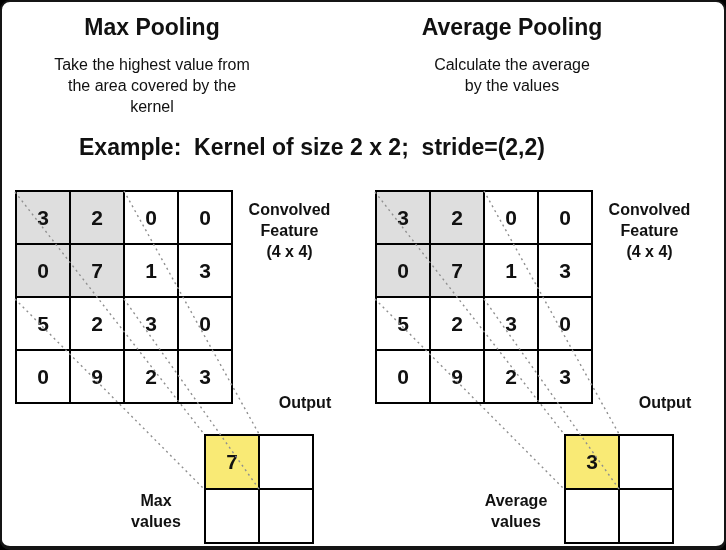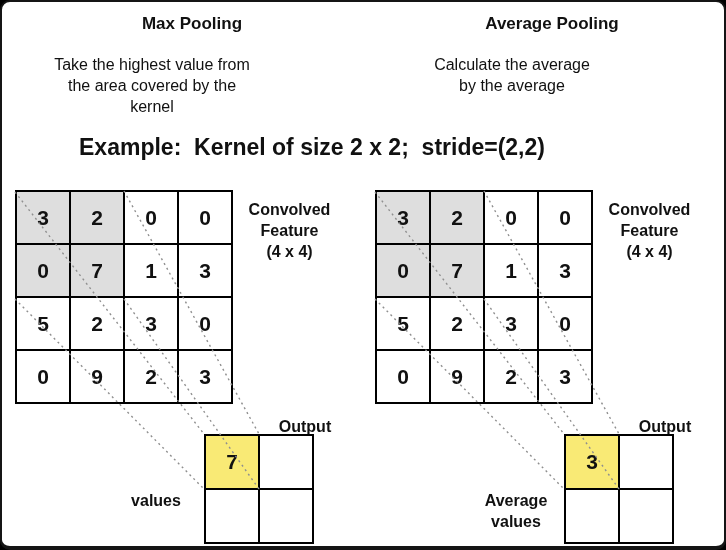--- a/index.html
+++ b/index.html
@@ -14,21 +14,21 @@
     overflow:hidden;
     font-family:"Liberation Sans", sans-serif;
     color:#111;
   }
   .panel{position:absolute;top:0;width:363px;height:550px;}
   .panel.left{left:0;}
   .panel.right{left:360px;}
 
   .title{
     position:absolute;top:12px;left:0;width:300px;
-    text-align:center;font-size:17px;font-weight:700;margin-left:40px;
+    text-align:center;font-size:23px;font-weight:700;
   }
   .desc{
     position:absolute;top:52px;left:0;width:300px;
     text-align:center;font-size:16px;line-height:21px;
   }
   .desc b{font-weight:400;}
 
   .example{
     position:absolute;top:132px;left:0;width:620px;
     text-align:center;font-size:23px;font-weight:700;
@@ -45,21 +45,21 @@
     font-size:21px;font-weight:700;
   }
   .cell.shaded{background:var(--shaded,#dedede);}
 
   .conv-label{
     position:absolute;left:230px;top:197px;width:115px;
     text-align:center;font-size:16px;line-height:21px;font-weight:700;
   }
 
   .output-label{
-    position:absolute;left:253px;top:416px;width:100px;
+    position:absolute;left:253px;top:392px;width:100px;
     text-align:center;font-size:16px;font-weight:700;
   }
   .outgrid{
     position:absolute;left:202px;top:432px;
     display:grid;grid-template-columns:repeat(2,52px);grid-auto-rows:52px;
     gap:2px;padding:2px;background:#000;
   }
   .outcell{
     background:#fff;display:flex;align-items:center;justify-content:center;
     font-size:21px;font-weight:700;
@@ -117,30 +117,31 @@
     <div class="output-label">Output</div>
 
     <div class="outgrid">
       <div class="outcell hl">7</div>
       <div class="outcell"></div>
       <div class="outcell"></div>
       <div class="outcell"></div>
     </div>
 
     <div class="values-caption">
+      <div>Max</div>
       <div>values</div>
     </div>
   </div>
 
   <div class="panel right">
     <div class="title">Average Pooling</div>
 
     <div class="desc">
       <div><span>Calculate the </span><b>average</b><span></span></div>
-      <div>by the average</div>
+      <div>by the values</div>
     </div>
 
     <div class="grid">
       <div class="cell shaded">3</div>
       <div class="cell shaded">2</div>
       <div class="cell">0</div>
       <div class="cell">0</div>
       <div class="cell shaded">0</div>
       <div class="cell shaded">7</div>
       <div class="cell">1</div>

